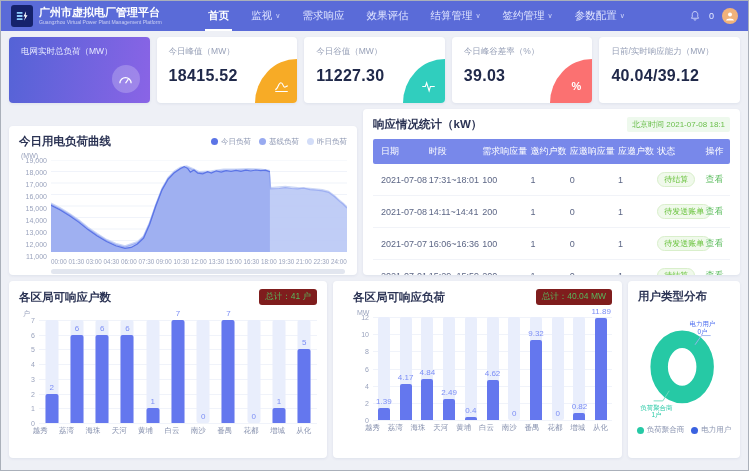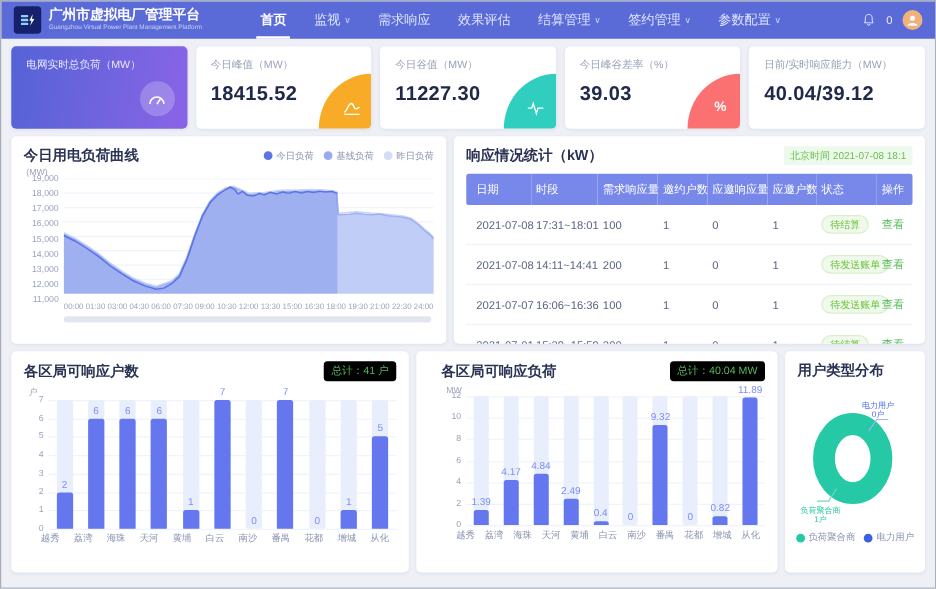--- a/index.html
+++ b/index.html
@@ -32,21 +32,21 @@
   .kpi-card.primary .kpi-value { color:#fff; }
   .kpi-corner { position:absolute; right:0; bottom:0; width:42px; height:44px; border-top-left-radius:100%; display:flex; align-items:center; justify-content:center; padding:10px 0 0 10px; }
   .kpi-circle { position:absolute; right:10px; bottom:10px; width:28px; height:28px; border-radius:50%; background:rgba(255,255,255,.22); display:flex; align-items:center; justify-content:center; }
   .pct-glyph { color:#fff; font-size:11px; font-weight:bold; }
 
   .panel { background:#fff; border-radius:4px; box-shadow:0 1px 3px rgba(40,60,120,.08); padding:8px 10px; position:relative; overflow:hidden; }
   .panel-title { font-size:11.5px; font-weight:bold; color:#2b3354; white-space:nowrap; }
   .panel-head { display:flex; align-items:center; justify-content:space-between; }
 
   .mid-row { display:flex; gap:6px; height:166px; margin-bottom:6px; }
-  .load-panel { width:348px; flex:0 0 auto; }
+  .load-panel { width:348px; flex:0 0 auto;margin-top:17px; }
   .table-panel { flex:1; }
 
   
   .legend { display:flex; gap:8px; align-items:center; }
   .legend-item { display:flex; gap:3px; align-items:center; font-size:7.5px; color:#8a94b0; cursor:pointer; white-space:nowrap; }
   .legend-dot { width:7px; height:7px; border-radius:50%; }
   .chart-unit { font-size:7px; color:#9aa3bd; margin:3px 0 1px 2px; }
   .load-chart-wrap { display:flex; }
   .y-axis { width:32px; position:relative; flex:0 0 auto; }
   .y-tick { position:absolute; right:4px; font-size:7px; color:#9aa3bd; transform:translateY(-50%); white-space:nowrap; }
@@ -64,21 +64,21 @@
   table.resp td { font-size:9px; color:#5c6685; padding:8px 4px; border-bottom:1px solid #f1f3f8; white-space:nowrap; }
   table.resp td:first-child { padding-left:8px; }
   .status-pill { display:inline-block; font-size:8px; color:#67c23a; background:#f0f9eb; border:1px solid #d9efcb; border-radius:9px; padding:1px 6px; }
   .view-link { color:#5dbd60; font-size:9px; cursor:pointer; }
 
   
   .bottom-row { display:flex; gap:6px; height:177px; }
   .bar-panel-1 { width:318px; flex:0 0 auto; }
   .bar-panel-2 { flex:1;padding-left:20px; }
   .donut-panel { width:112px; flex:0 0 auto; }
-  .total-badge { font-size:8.5px; color:#58b85c; background:#000000; padding:2px 6px; border-radius:3px; white-space:nowrap; }
+  .total-badge { font-size:8.5px; color:#58b85c; background:#7f1d1d; padding:2px 6px; border-radius:3px; white-space:nowrap; }
   .bar-unit { font-size:7px; color:#9aa3bd; margin:4px 0 1px 4px; }
   .bar-area { display:flex; }
   .bar-yaxis { width:20px; position:relative; flex:0 0 auto; }
   .bar-ytick { position:absolute; right:4px; font-size:7px; color:#9aa3bd; transform:translateY(-50%); }
   .bar-plot { flex:1; position:relative; display:flex; }
   .gridline { position:absolute; left:0; right:0; border-top:1px solid #f0f3fa; }
   .bar-col { flex:1; position:relative; height:100%; }
   .bar-track { position:absolute; left:50%; transform:translateX(-50%); top:0; bottom:0; background:#e9eefc; border-radius:2px; }
   .bar-fill { position:absolute; left:50%; transform:translateX(-50%); bottom:0; background:#6477ee; border-radius:2px 2px 0 0; }
   .bar-val { position:absolute; left:50%; transform:translateX(-50%); font-size:8px; color:#7c8ef5; white-space:nowrap; }
@@ -486,20 +486,25 @@
                 <div class="bar-fill" style="width: 12px; height: 21.4px;"></div>
                 <div class="bar-val" style="bottom: 23.4px;">2.49</div>
               </div>
               <div class="bar-col">
                 <div class="bar-track" style="width: 12px;"></div>
                 <div class="bar-fill" style="width: 12px; height: 3.4px;"></div>
                 <div class="bar-val" style="bottom: 5.4px;">0.4</div>
               </div>
               <div class="bar-col">
                 <div class="bar-track" style="width: 12px;"></div>
+                <div class="bar-fill" style="width: 12px; height: 39.7px;"></div>
+                <div class="bar-val" style="bottom: 41.7px;">4.62</div>
+              </div>
+              <div class="bar-col">
+                <div class="bar-track" style="width: 12px;"></div>
                 <div class="bar-fill" style="width: 12px; height: 0px;"></div>
                 <div class="bar-val" style="bottom: 2px;">0</div>
               </div>
               <div class="bar-col">
                 <div class="bar-track" style="width: 12px;"></div>
                 <div class="bar-fill" style="width: 12px; height: 80px;"></div>
                 <div class="bar-val" style="bottom: 82px;">9.32</div>
               </div>
               <div class="bar-col">
                 <div class="bar-track" style="width: 12px;"></div>

